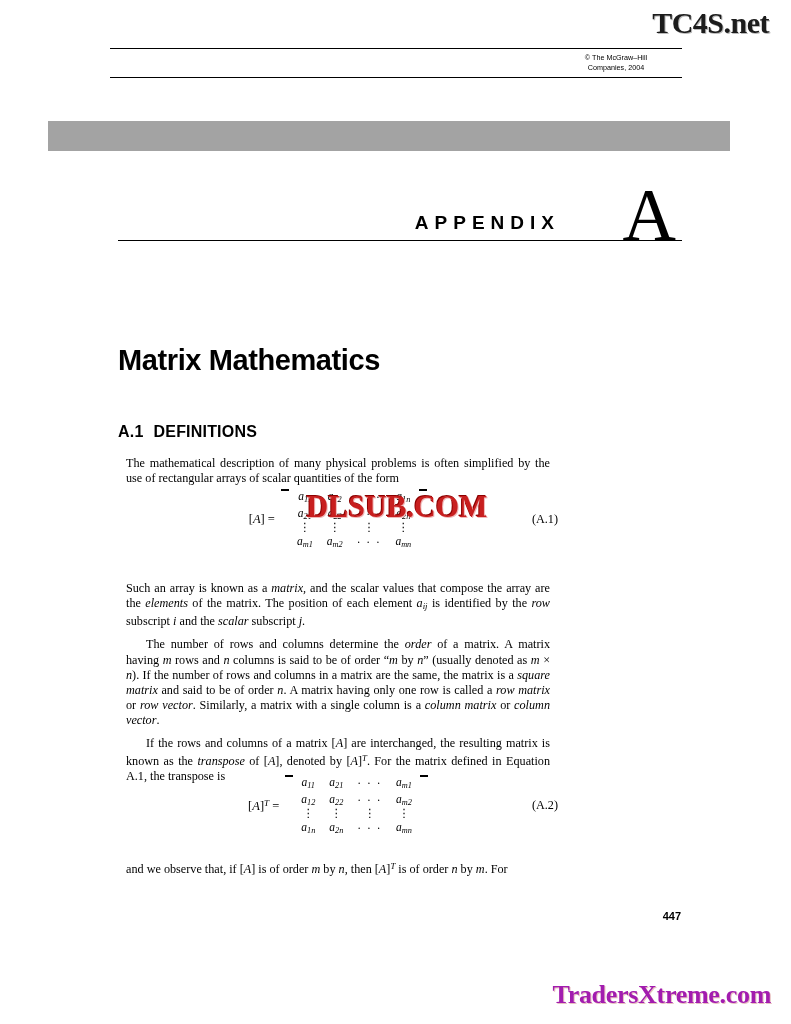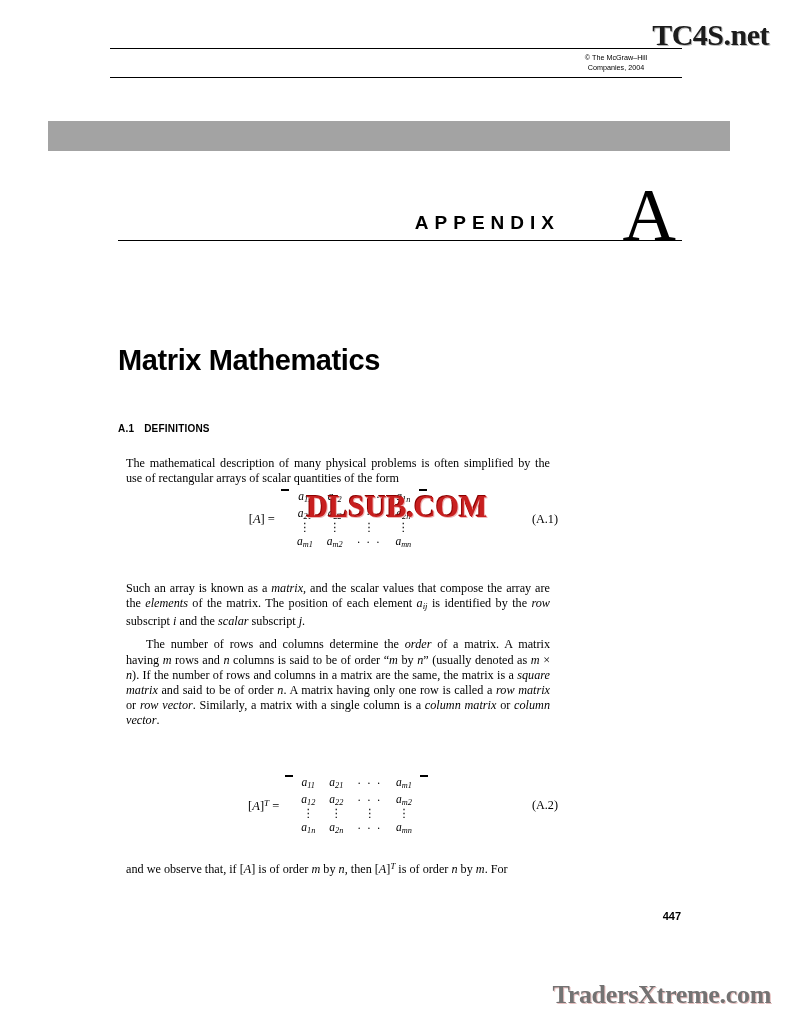--- a/index.html
+++ b/index.html
@@ -12,37 +12,37 @@
     height: 1024px;
     position: relative;
     font-family: "Liberation Serif", serif;
     color: #000;
     overflow: hidden;
   }
 
   
   .wm-top {
     position: absolute;
-    top: 18px;
+    top: 6px;
     right: 22px;
     font-family: "Liberation Serif", serif;
     font-weight: bold;
     font-size: 30px;
     color: #1c1c1c;
     letter-spacing: -0.5px;
     text-shadow: 1px 1px 0 #bbb;
   }
   .wm-bottom {
     position: absolute;
     bottom: 14px;
     right: 20px;
     font-family: "Liberation Serif", serif;
     font-weight: bold;
     font-size: 26px;
-    color: #737373;
+    color: #a21caf;
     letter-spacing: -0.3px;
     text-shadow: 1px 1px 0 #e8c0c0;
   }
   .wm-mid {
     position: absolute;
     left: 262px;
     top: 489px;
     width: 270px;
     text-align: center;
     font-family: "Liberation Serif", serif;
@@ -140,21 +140,21 @@
     font-weight: bold;
     font-size: 29px;
     letter-spacing: -0.4px;
   }
   .section-title {
     position: absolute;
     left: 118px;
     top: 423px;
     font-family: "Liberation Sans", sans-serif;
     font-weight: bold;
-    font-size: 10px;
+    font-size: 16px;
     letter-spacing: 0.2px;
   }
   .section-title .num { margin-right: 10px; }
 
   .content {
     position: absolute;
     left: 118px;
     top: 448px;
     width: 440px;
     font-size: 12.2px;
@@ -300,20 +300,21 @@
         </table>
       <span class="bracket right"></span>
     </span>
     <span class="eq-num">(A.1)</span>
   </div>
 </div>
 
 <div class="para-after-eq1">
   <p>Such an array is known as a <i>matrix,</i> and the scalar values that compose the array are the <i>elements</i> of the matrix. The position of each element <i>a<span class="sub">ij</span></i> is identified by the <i>row</i> subscript <i>i</i> and the <i>scalar</i> subscript <i>j</i>.</p>
   <p class="indent">The number of rows and columns determine the <i>order</i> of a matrix. A matrix having <i>m</i> rows and <i>n</i> columns is said to be of order “<i>m</i> by <i>n</i>” (usually denoted as <i>m</i> × <i>n</i>). If the number of rows and columns in a matrix are the same, the matrix is a <i>square matrix</i> and said to be of order <i>n</i>. A matrix having only one row is called a <i>row matrix</i> or <i>row vector</i>. Similarly, a matrix with a single column is a <i>column matrix</i> or <i>column vector</i>.</p>
+  <p class="indent">If the rows and columns of a matrix [<i>A</i>] are interchanged, the resulting matrix is known as the <i>transpose</i> of [<i>A</i>], denoted by [<i>A</i>]<span class="sup">T</span>. For the matrix defined in Equation A.1, the transpose is</p>
 </div>
 
 <div class="eq2-block">
   <div class="eq-wrap">
     <span class="eq-lhs">[<i>A</i>]<span class="sup">T</span> =</span>
     <span class="matrix">
       <span class="bracket left"></span>
       <table class="mat">
         <tbody>
             <tr>

